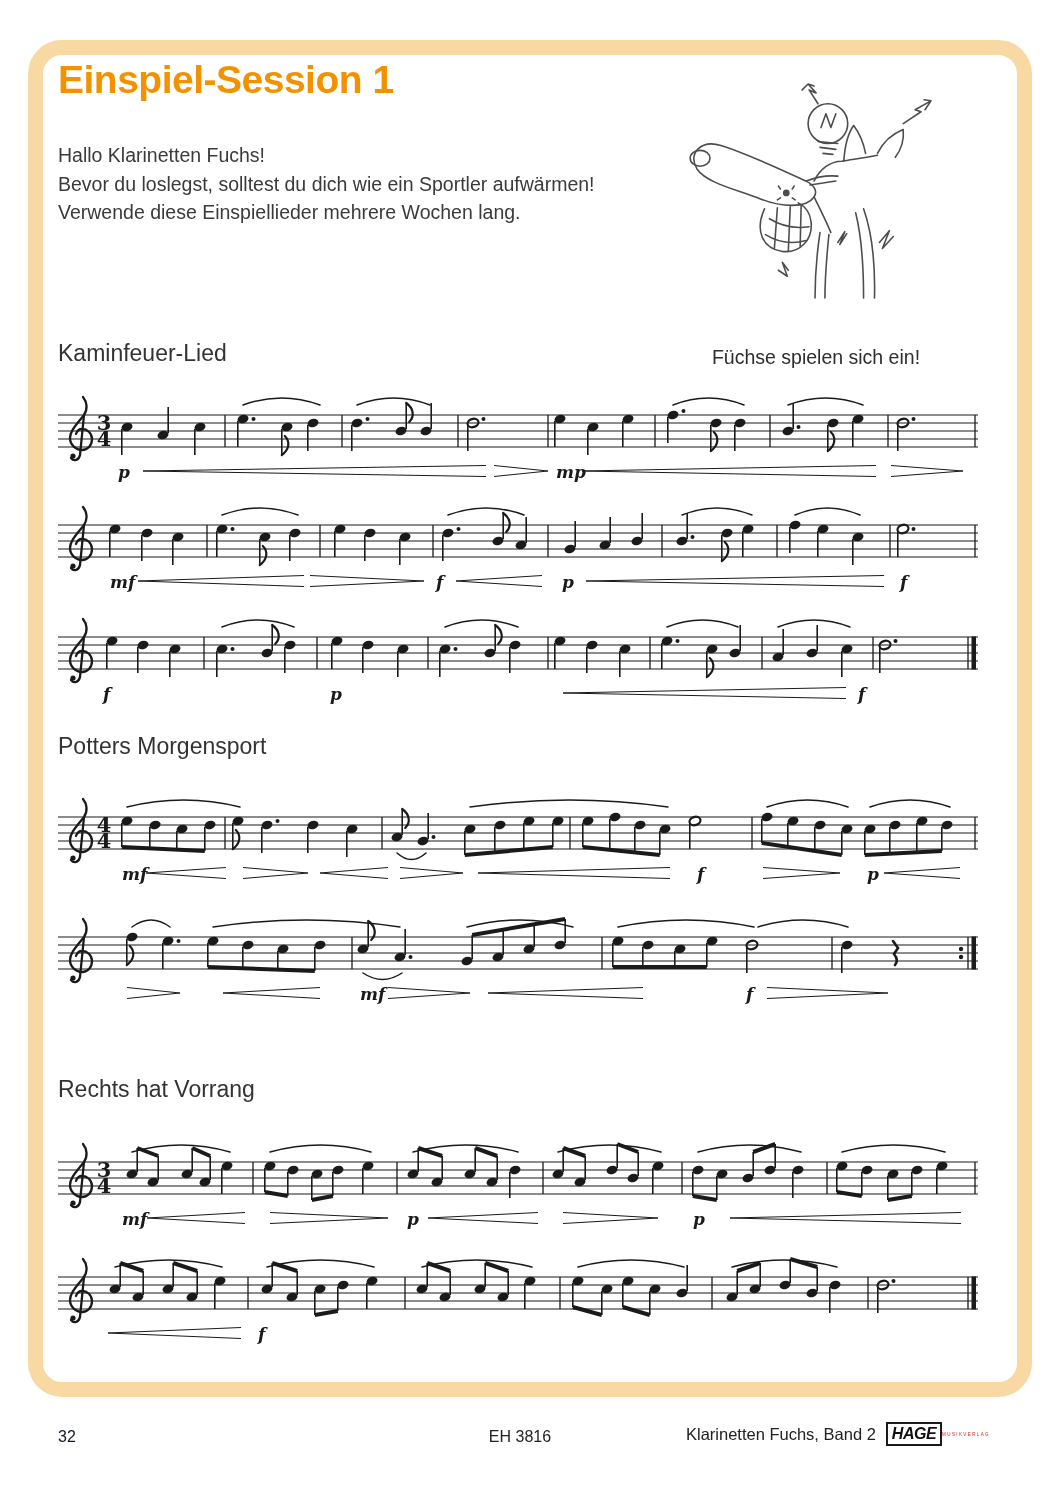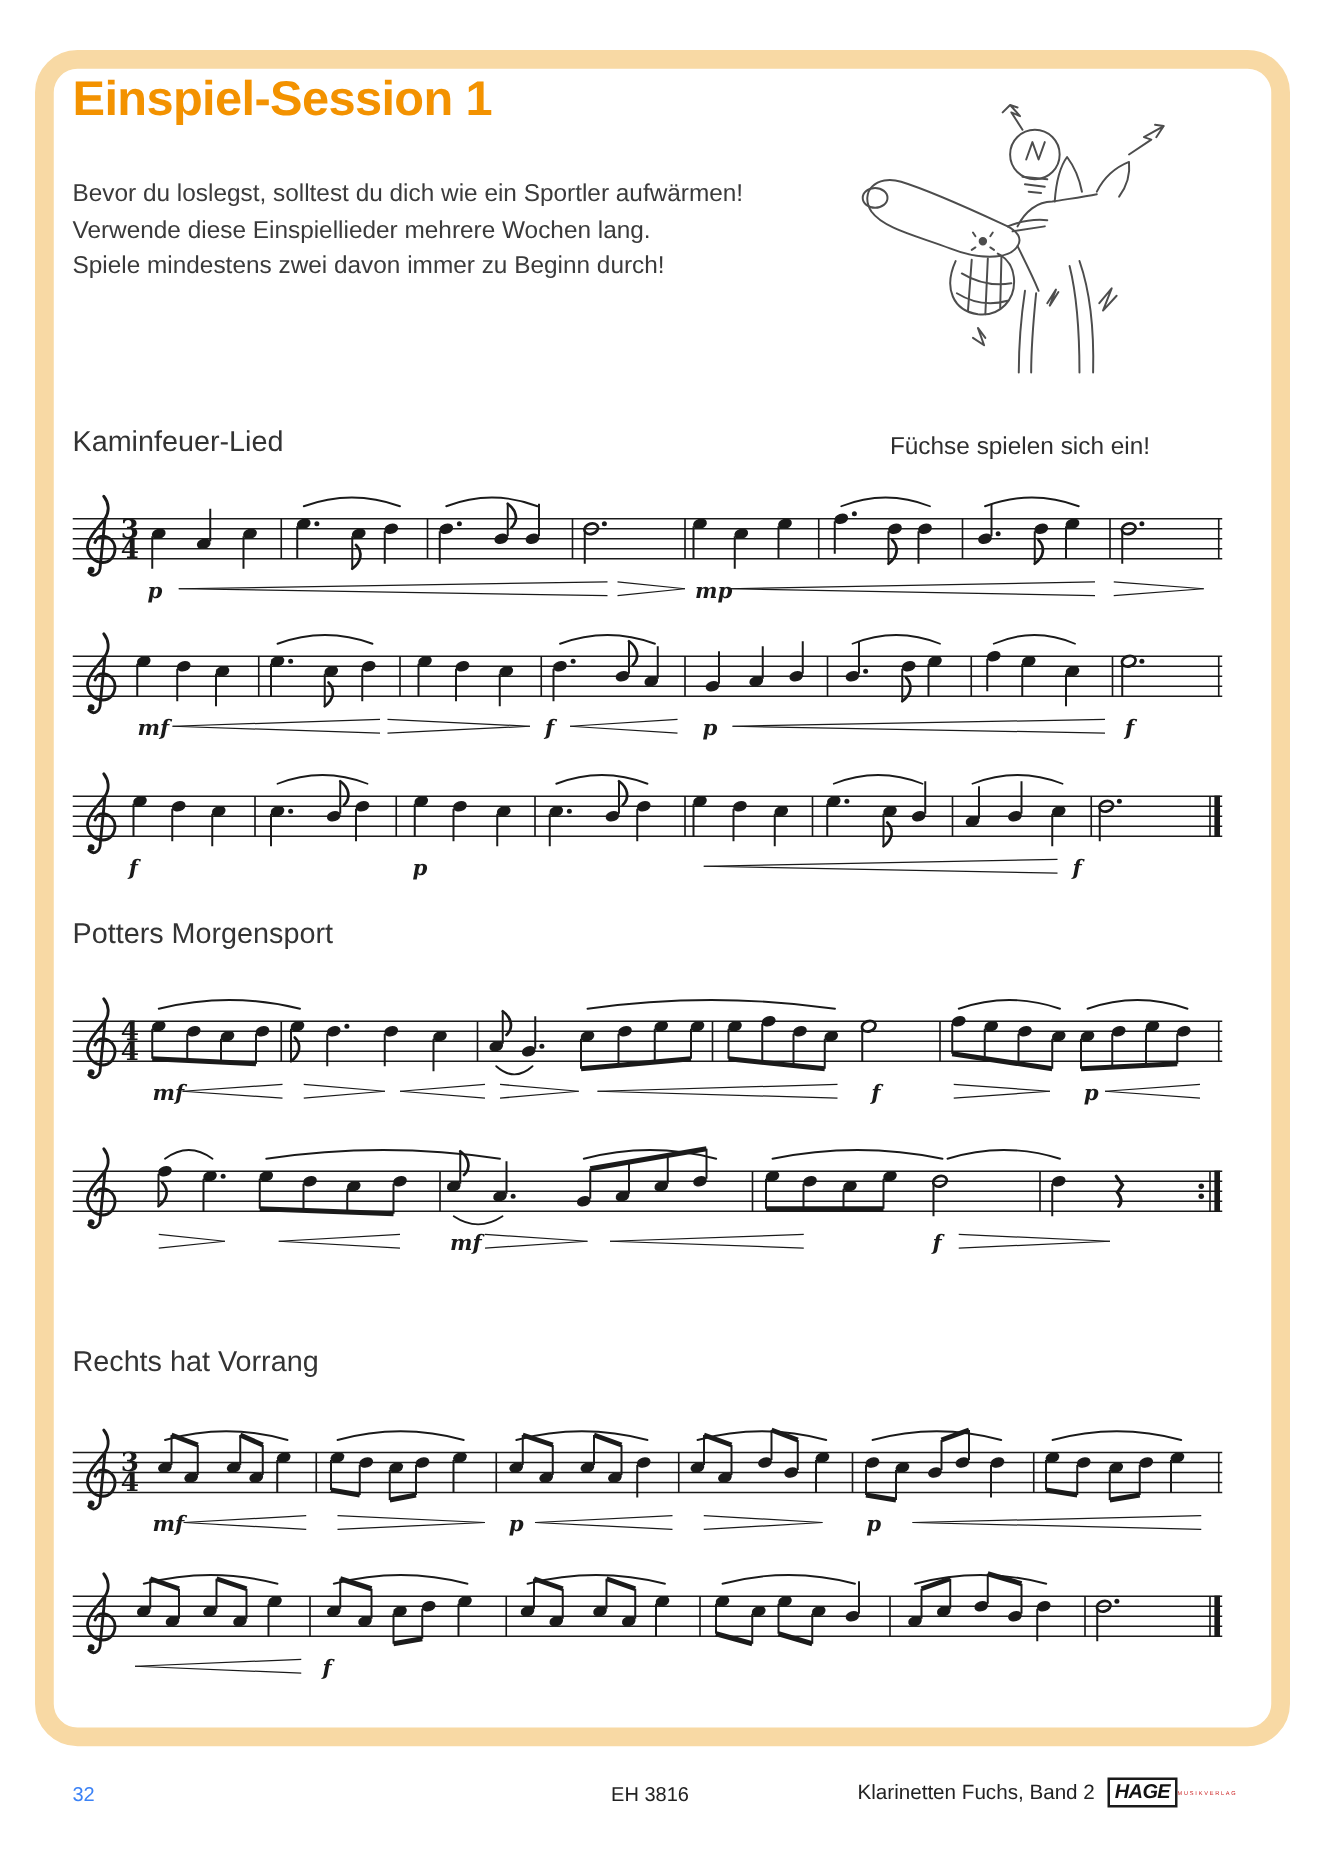--- a/index.html
+++ b/index.html
@@ -8,40 +8,40 @@
   .frame{position:absolute;left:28px;top:40px;width:974px;height:1327px;
          border:15px solid #F8D9A4;border-radius:34px;background:#fff;}
   .page-title{position:absolute;left:58px;top:58px;font-size:39px;font-weight:bold;
               color:#F39200;letter-spacing:-0.5px;}
   .intro{position:absolute;left:58px;top:141px;font-size:19.5px;line-height:28.5px;color:#3a3a3a;}
   .fox-wrap{position:absolute;left:668px;top:82px;width:300px;height:218px;}
   .fox-caption{position:absolute;left:660px;top:306px;width:312px;text-align:center;
                font-size:19.5px;color:#2e2e2e;margin-top:40px;}
   .song-title{position:absolute;left:58px;font-size:23px;font-weight:400;color:#333;margin:0;}
   .system{position:absolute;left:58px;width:920px;height:105px;}
-  .f-left{position:absolute;left:58px;top:1428px;font-size:16px;color:#3b82f6;}
+  .f-left{position:absolute;left:58px;top:1428px;font-size:16px;color:#0f172a;}
   .f-center{position:absolute;left:0;width:1040px;top:1428px;text-align:center;font-size:16px;color:#222;}
   .f-right{position:absolute;right:70px;top:1422px;display:flex;align-items:center;gap:10px;}
   .f-book{font-size:16.5px;color:#222;}
   .hage{display:flex;flex-direction:row;align-items:center;}
   .hage-box{border:2.5px solid #1a1a1a;padding:0 4px 1px 4px;font-family:"Liberation Sans",sans-serif;
             font-style:italic;font-weight:800;font-size:16px;color:#111;letter-spacing:-0.5px;line-height:19px;}
   .hage-sub{font-size:4.5px;color:#c22;letter-spacing:1.4px;margin-top:1px;}
 </style>
 </head>
 <body>
 
 <div class="frame"></div>
 
 <div class="page-title">Einspiel-Session 1</div>
 
 <div class="intro">
+  <div>Hallo Klarinetten Fuchs!</div>
   <div>Bevor du loslegst, solltest du dich wie ein Sportler aufwärmen!</div>
   <div>Verwende diese Einspiellieder mehrere Wochen lang.</div>
-  <div>Spiele mindestens zwei davon immer zu Beginn durch!</div>
 </div>
 
 <div class="fox-wrap">
   <svg width="300" height="218" viewBox="0 0 300 220" fill="none" stroke="#4d4d4d" stroke-width="1.6" stroke-linecap="round" stroke-linejoin="round">
     <g>
       <path d="M150,22 L141,8 L148,11 L140,2 L134,8 M140,2 L146,4"></path>
       <path d="M236,42 L254,30 L248,28 L264,19 L258,28 M264,19 L257,18"></path>
     </g>
     <g>
       <circle cx="160" cy="42" r="20"></circle>

